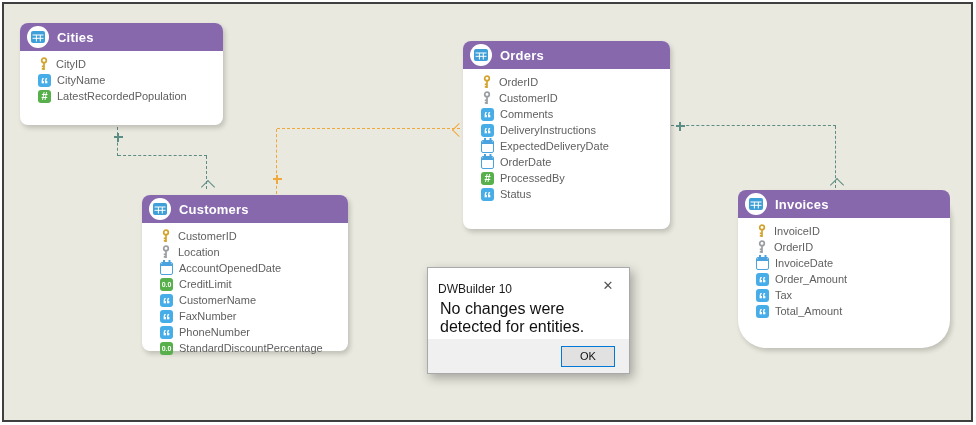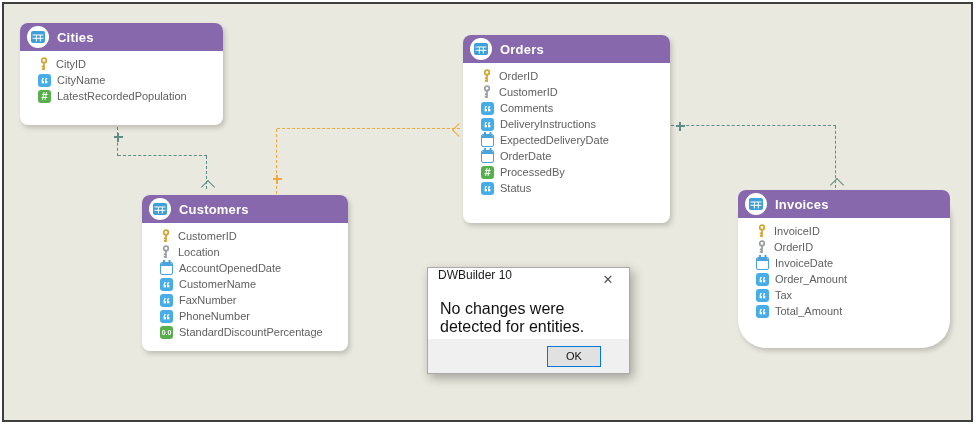--- a/index.html
+++ b/index.html
@@ -39,28 +39,28 @@
   .mk{position:absolute;z-index:1;}
   .mk.plus{width:9px;height:9px;}
   .mk.plus::before{content:"";position:absolute;left:3.8px;top:0;width:1.6px;height:9px;background:currentColor;}
   .mk.plus::after{content:"";position:absolute;top:3.8px;left:0;height:1.6px;width:9px;background:currentColor;}
   .mk.chev{width:9px;height:9px;border-left:1.6px solid currentColor;border-top:1.6px solid currentColor;}
   .mk.chev.up{transform:rotate(45deg);}
   .mk.chev.left{transform:rotate(-45deg);}
   
   #dialog{position:absolute;background:#ffffff;border:1px solid #a9a9a9;
           box-shadow:3px 4px 10px rgba(0,0,0,.3);z-index:5;display:flex;flex-direction:column;}
-  .dtitlebar{height:28px;display:flex;align-items:flex-start;padding:0 10px;flex:0 0 auto;}
+  .dtitlebar{height:28px;display:flex;align-items:flex-end;padding:0 10px;flex:0 0 auto;}
   .dtitle{font-size:12px;color:#1a1a1a;flex:1;}
   .dclose{width:22px;height:22px;display:flex;align-items:center;justify-content:center;
           font-size:13px;color:#555;cursor:default;}
   .dbody{flex:1;display:flex;align-items:center;padding:0 12px;}
   .dmsg{font-size:16px;color:#111;}
   .dfooter{height:34px;background:#f0f0f0;flex:0 0 auto;display:flex;align-items:center;
-           justify-content:flex-end;padding-right:28px;}
+           justify-content:flex-end;padding-right:14px;}
   .okbtn{width:52px;height:19px;background:#e1e1e1;border:1.6px solid var(--btn-blue,#0078d7);
          font-size:11px;color:#111;display:flex;align-items:center;justify-content:center;
          font-family:"Liberation Sans",sans-serif;}
 </style>
 </head>
 <body>
 
 <div id="stage">
   <div id="frame"></div>
 
@@ -104,21 +104,21 @@
             <span>“</span>
           </span>
           <span class="fname">CityName</span>
         </div>
         <div class="row">
           <span class="icn number">#</span>
           <span class="fname">LatestRecordedPopulation</span>
         </div>
       </div>
     </div>
-    <div class="entity" style="left: 463px; top: 35px; width: 207px; height: 188px;">
+    <div class="entity" style="left: 463px; top: 41px; width: 207px; height: 188px;">
       <div class="ehead">
         <span class="circ">
           <svg width="14" height="12" viewBox="0 0 14 12">
             <rect width="14" height="12" rx="2" fill="#3f9fd8"></rect>
             <line x1="1.5" y1="4" x2="12.5" y2="4" stroke="#fff" stroke-width="1"></line>
             <line x1="1.5" y1="7.3" x2="12.5" y2="7.3" stroke="#fff" stroke-width="1"></line>
             <line x1="5.4" y1="4" x2="5.4" y2="10.5" stroke="#fff" stroke-width="1"></line>
             <line x1="9.3" y1="4" x2="9.3" y2="10.5" stroke="#fff" stroke-width="1"></line>
           </svg>
         </span>
@@ -203,20 +203,24 @@
             <svg width="12" height="14" viewBox="0 0 12 14">
               <circle cx="6" cy="3.4" r="2.3" fill="none" stroke="#9a9da1" stroke-width="1.7"></circle>
               <path d="M6 5.7 V13 M6 9.3 H3.8 M6 11.8 H3.8" stroke="#9a9da1" stroke-width="1.7" fill="none"></path>
             </svg>
           </span>
           <span class="fname">Location</span>
         </div>
         <div class="row">
           <span class="icn date"></span>
           <span class="fname">AccountOpenedDate</span>
+        </div>
+        <div class="row">
+          <span class="icn decimal">0.0</span>
+          <span class="fname">CreditLimit</span>
         </div>
         <div class="row">
           <span class="icn text">
             <span>“</span>
           </span>
           <span class="fname">CustomerName</span>
         </div>
         <div class="row">
           <span class="icn text">
             <span>“</span>

